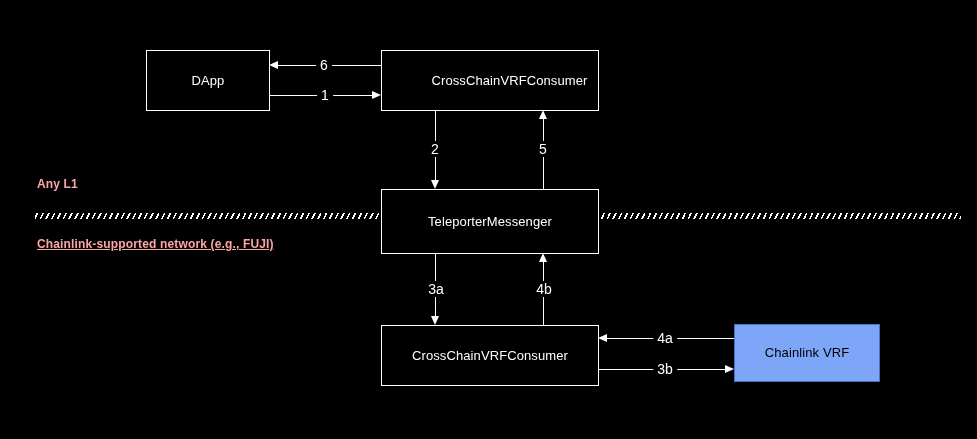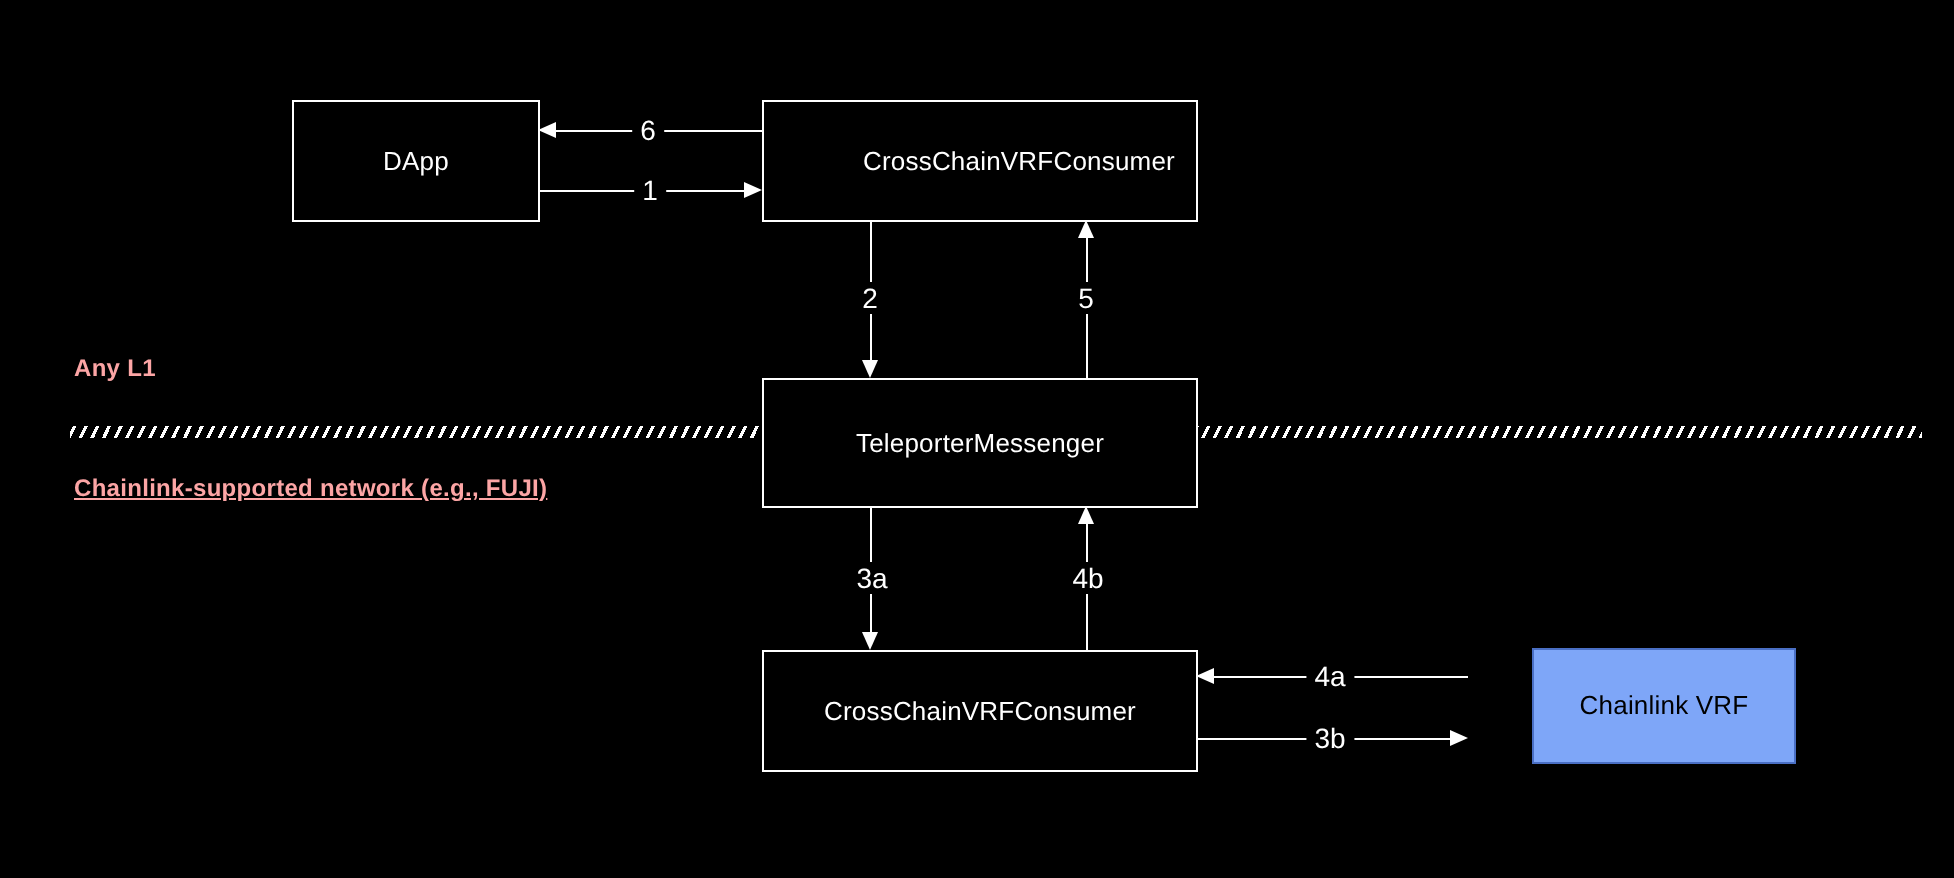--- a/index.html
+++ b/index.html
@@ -167,17 +167,17 @@
   </div>
 
   <div class="node" style="left:381px; top:189px; width:218px; height:65px;">
     <span>TeleporterMessenger</span>
   </div>
 
   <div class="node" style="left:381px; top:325px; width:218px; height:61px;">
     <span>CrossChainVRFConsumer</span>
   </div>
 
-  <div class="node accent" style="left:734px; top:324px; width:132px; height:58px;margin-left:32px;">
+  <div class="node accent" style="left:734px; top:324px; width:146px; height:58px;">
     <span>Chainlink VRF</span>
   </div>
 
 </div>
 
 </body></html>

